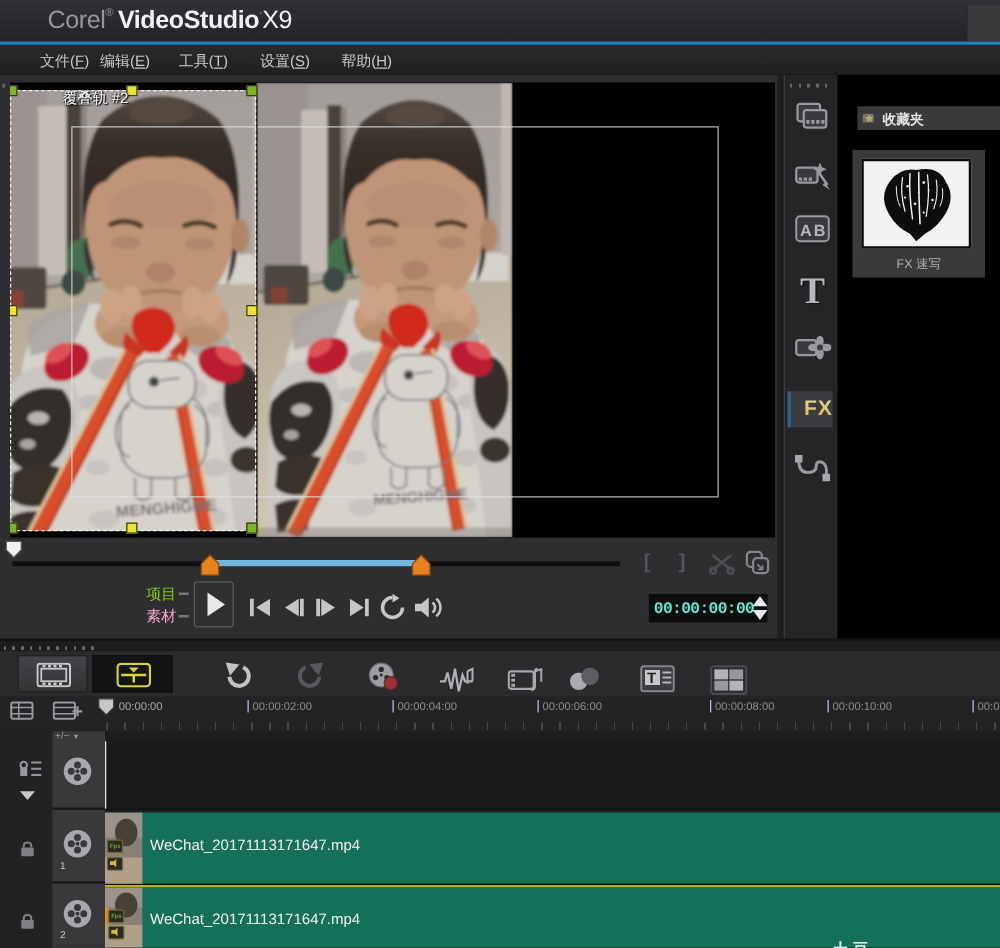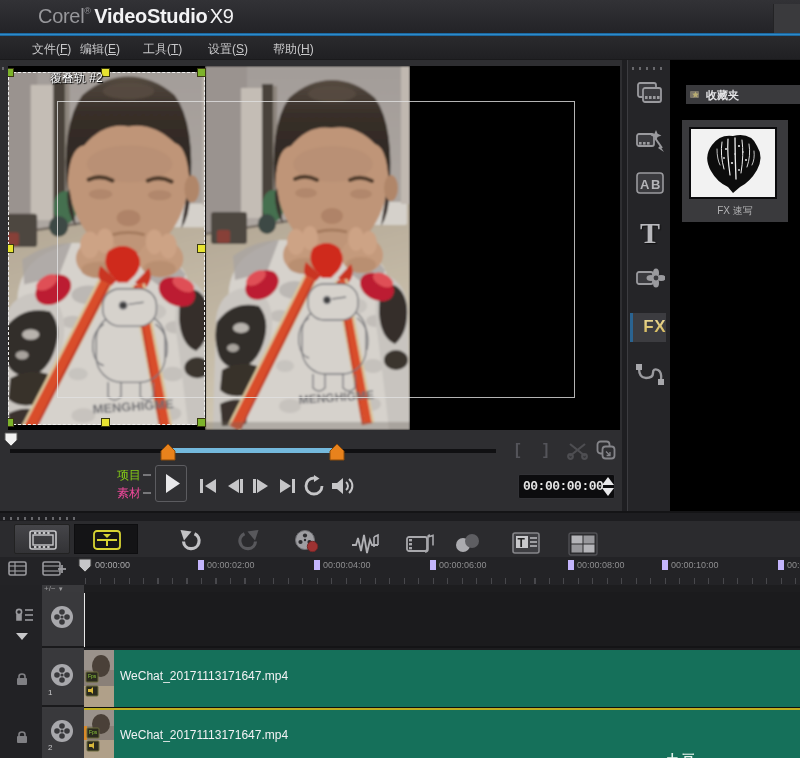--- a/index.html
+++ b/index.html
@@ -40,21 +40,21 @@
 
 
 #tlsep { top:511px; left:0; width:800px; height:10px; background:#1d1d20; border-top:2px solid #141416; }
 #tltoolbar { top:521px; left:0; width:800px; height:36px; background:#2b2b2e; }
 #ruler { top:557px; left:85px; width:715px; height:28px; background:#232326; color:#9a9a9c; font-size:9px; }
 #rulerleft { top:557px; left:0; width:85px; height:28px; background:#232326; }
 #trackarea { top:585px; left:0; width:800px; height:173px; background:#1d1d1f; }
 .h { width:9px; height:9px; background:#e8e431; border:1px solid #3a3a10; }
 .grip { position:absolute; height:3px;
   background:repeating-linear-gradient(90deg,#68686c 0 2px,transparent 2px 7px); }
-.rl { position:absolute; top:3px; font-size:9px; color:#8e8e90; border-left:6px solid #c4b5fd; padding-left:3px; }
+.rl { position:absolute; top:3px; font-size:9px; color:#8e8e90; border-left:1px solid #c4b5fd; padding-left:3px; }
 .reel { width:24px; height:24px; }
 .lock { width:12px; height:14px; }
 </style>
 </head>
 <body>
 <div id="app">
 
   <div id="titlebar" class="abs">
     <div class="logo"><span style="color:#97979b;font-weight:400;">Corel<span style="font-size:9px;vertical-align:9px;">®</span></span><span style="color:#f2f2f4;font-weight:700;"> VideoStudio</span><span style="color:#f2f2f4;font-weight:400;font-size:8px;vertical-align:9px;">·</span><span style="color:#f2f2f4;font-weight:400;">X9</span></div>
     <div id="corner-btn" class="abs"></div>
@@ -241,21 +241,21 @@
           <g fill="none" stroke="#85858a" stroke-width="1.8">
             <rect x="2.5" y="2.5" width="12" height="12" rx="3"></rect>
             <rect x="7.5" y="7.5" width="12" height="12" rx="3" fill="#2e2e31"></rect>
             <path d="M11,12.5 l4,4 m0,-3.4 v3.4 h-3.4" stroke-width="1.3"></path>
           </g>
         </svg>
     </div>
     <div id="controlrow" class="abs">
       <div class="abs" style="left:117px;top:2px;color:#84cc16;font-size:12px;">项目</div>
       <div class="abs" style="left:143px;top:9px;width:8px;height:2px;background:#77777a;"></div>
-      <div class="abs" style="left:117px;top:20px;color:#ec4899;font-size:12px;">素材</div>
+      <div class="abs" style="left:117px;top:20px;color:#f9a8d4;font-size:12px;">素材</div>
       <div class="abs" style="left:143px;top:27px;width:8px;height:2px;background:#77777a;"></div>
       <div class="abs" style="left:155px;top:0px;width:32px;height:37px;background:#303033;border:1px solid #5c5c60;border-radius:3px;">
         <svg width="30" height="35" viewBox="0 0 30 35">
             <path d="M10,8 L24,17.5 L10,27 Z" fill="#e8e8ea"></path>
           </svg>
       </div>
       <svg class="abs" style="left:196px;top:11px;" width="24" height="20" viewBox="0 0 24 20">
           <g fill="#c6c6c8">
             <rect x="4" y="3" width="3" height="14"></rect>
             <path d="M20,3 L9,10 L20,17 Z"></path>
@@ -285,21 +285,21 @@
         </svg>
       <svg class="abs" style="left:330px;top:10px;" width="24" height="22" viewBox="0 0 24 22">
           <g fill="#c6c6c8">
             <path d="M2,8 L7,8 L13,3 L13,19 L7,14 L2,14 Z"></path>
           </g>
           <g fill="none" stroke="#c6c6c8" stroke-width="2">
             <path d="M16,7 A5,5 0 0 1 16,15"></path>
             <path d="M19,4 A9,9 0 0 1 19,18"></path>
           </g>
         </svg>
-      <div class="abs" style="left:518px;top:9px;width:97px;height:25px;background:#0c0c0e;border:1px solid #323236;border-radius:2px;color:#e5e5e5;font-family:'Liberation Mono',monospace;font-size:13px;letter-spacing:-0.5px;font-weight:bold;text-align:left;line-height:24px;padding-left:4px;">00:00:00:00</div>
+      <div class="abs" style="left:518px;top:9px;width:97px;height:25px;background:#0c0c0e;border:1px solid #323236;border-radius:2px;color:#5eead4;font-family:'Liberation Mono',monospace;font-size:13px;letter-spacing:-0.5px;font-weight:bold;text-align:left;line-height:24px;padding-left:4px;">00:00:00:00</div>
       <div class="abs" style="left:602px;top:12px;width:0;height:0;border-left:6px solid transparent;border-right:6px solid transparent;border-bottom:8px solid #e8e8ea;"></div>
       <div class="abs" style="left:602px;top:23px;width:0;height:0;border-left:6px solid transparent;border-right:6px solid transparent;border-top:8px solid #e8e8ea;"></div>
     </div>
   </div>
 
   <div id="rightpanel" class="abs">
     <div class="abs" style="left:0;top:0;width:6px;height:451px;background:#1e1e21;border-right:1px solid #3c3c40;"></div>
     <div id="toolcol" class="abs">
       <div class="grip" style="left:4px;top:7px;width:34px;"></div>
       <svg class="abs" style="left:7px;top:20px;" width="30" height="28" viewBox="0 0 30 28">

